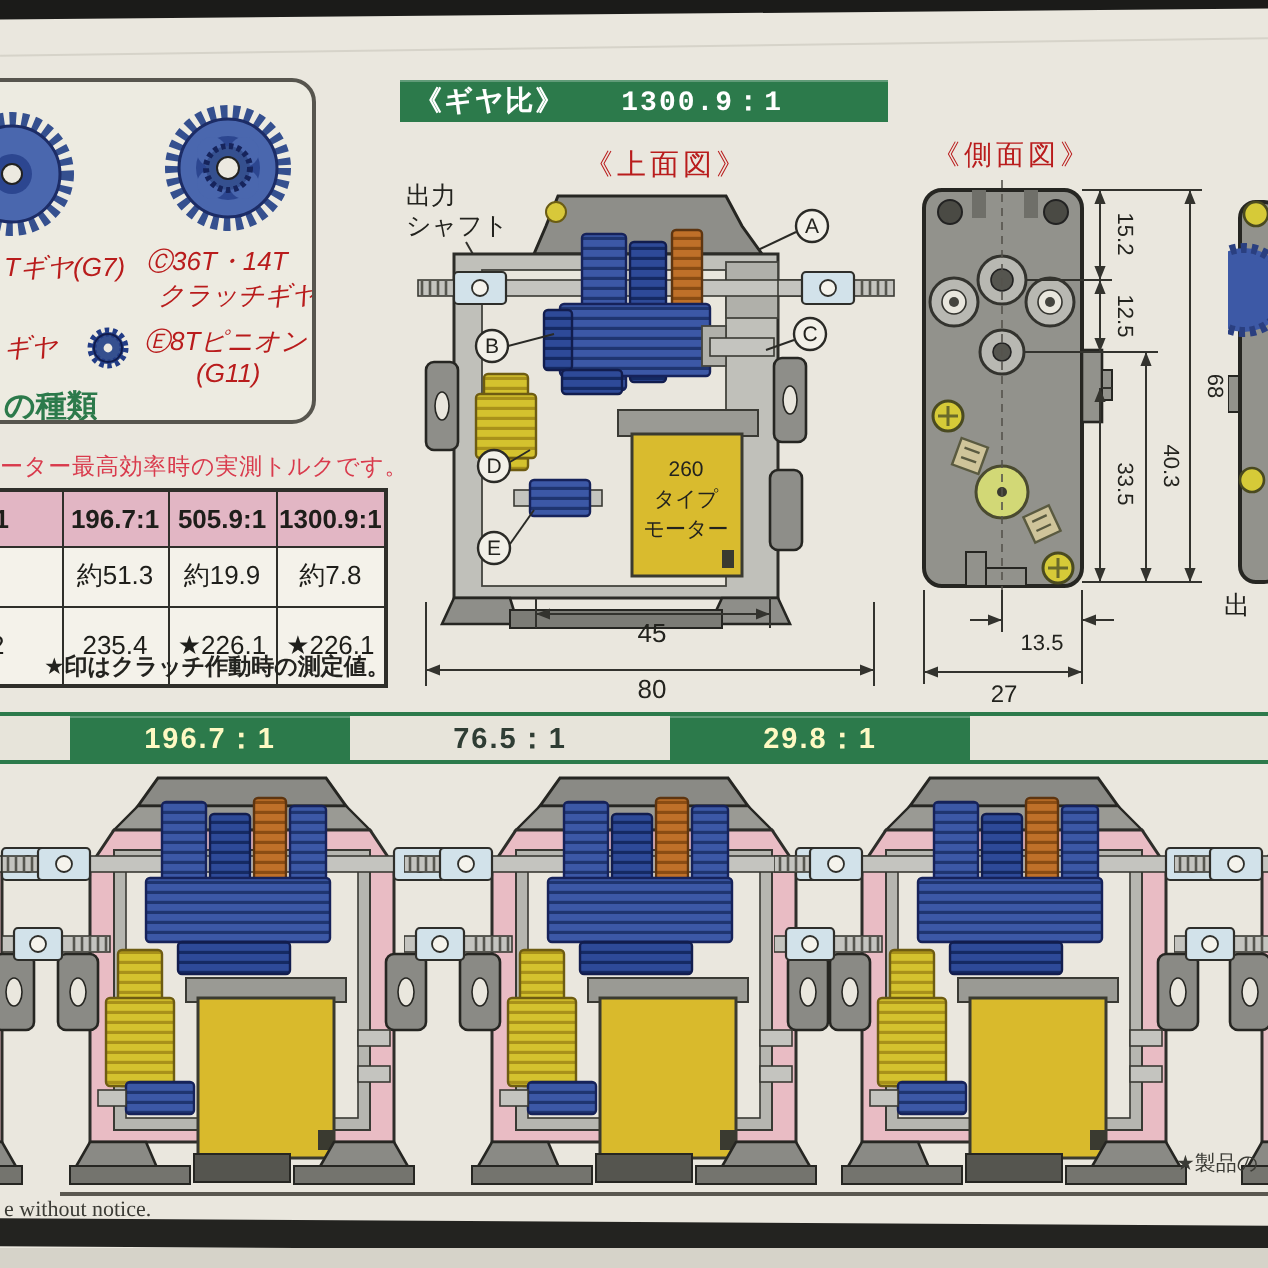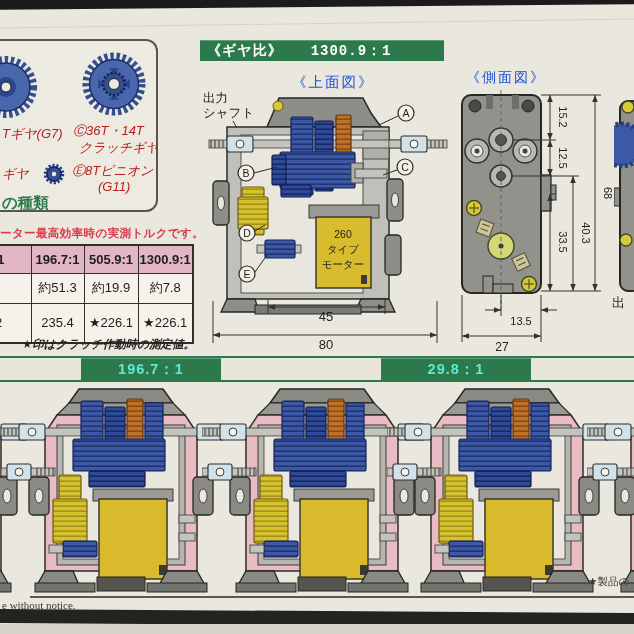--- a/index.html
+++ b/index.html
@@ -21,40 +21,40 @@
   .gear-box .lbl{position:absolute;font-size:13px;color:#b91c1c;white-space:nowrap;font-style:italic;}
   .gear-box .title{position:absolute;font-size:15.5px;font-weight:bold;color:var(--green,#2c7a4b);white-space:nowrap;}
 
   
   .hdr-bar{left:200px;top:40px;width:244px;height:21px;background:var(--green,#2c7a4b);
            display:flex;align-items:center;color:#fff;font-weight:bold;font-size:14px;letter-spacing:1px;
            box-shadow:inset 0 1px 0 rgba(255,255,255,.25);font-family:Liberation Mono, monospace;}
   .hdr-bar .l{margin-left:7px;}
   .hdr-bar .v{margin-left:28px;}
 
-  .diagram-title{font-size:14.5px;color:#1d4ed8;letter-spacing:2px;white-space:nowrap;text-align:center;}
-
-  .red-note{left:0;top:226px;font-size:11.5px;letter-spacing:.4px;color:var(--red,#d93a4c);white-space:nowrap;font-weight:bold;text-align:right;}
+  .diagram-title{font-size:14.5px;color:#b91c1c;letter-spacing:2px;white-space:nowrap;text-align:center;}
+
+  .red-note{left:0;top:226px;font-size:11.5px;letter-spacing:.4px;color:var(--red,#d93a4c);white-space:nowrap;font-weight:normal;text-align:right;}
 
   
   .tq-table{left:-46px;top:244px;border-collapse:collapse;table-layout:fixed;}
   .tq-table td{border:1.5px solid #2f2f2a;text-align:center;vertical-align:middle;
                background:#f4f2ea;font-size:13px;color:#1e1e1a;}
   .tq-table tr.hd td{background:var(--pink-header,#e2b6c4);font-size:13px;font-weight:bold;height:28px;}
   .tq-table tr.r1 td{height:30px;}
   .tq-table tr.r2 td{height:40px;}
   .tq-table{border:2px solid #2f2f2a;}
-  .footnote{left:22px;top:337px;font-size:11.5px;color:#23231f;white-space:nowrap;font-weight:bold;font-style:italic;}
+  .footnote{left:22px;top:326px;font-size:11.5px;color:#23231f;white-space:nowrap;font-weight:bold;}
 
   
   .band{left:0;top:356px;width:634px;height:26px;border-top:2px solid var(--green,#2c7a4b);
         border-bottom:2px solid var(--green,#2c7a4b);background:#e7e4da;}
   .band .seg{position:absolute;top:0;height:22px;display:flex;align-items:center;justify-content:center;
              font-size:14.5px;font-weight:600;letter-spacing:1px;}
-  .band .seg.green{background:var(--green,#2c7a4b);color:#5eead4;box-shadow:inset 0 1px 0 rgba(255,255,255,.25);margin-left:46px;}
+  .band .seg.green{background:var(--green,#2c7a4b);color:#fef9c3;box-shadow:inset 0 1px 0 rgba(255,255,255,.25);}
   .band .seg.cream{color:#2f3d34;}
 
   .right-partial-label{left:612px;top:294px;font-size:13px;color:#1f1f1b;}
   .footer-left{left:2px;top:599px;font-size:11px;color:#3b3b35;font-family:Liberation Serif, serif;}
   .footer-right{left:588px;top:575px;font-size:10.5px;color:#3b3b35;white-space:nowrap;}
 
   svg text{font-family:"Liberation Sans","DejaVu Sans",sans-serif;fill:#23231e;}
   .dimtxt{font-size:11px;}
 </style>
 </head>
@@ -389,20 +389,21 @@
       <td>235.4</td>
       <td>★226.1</td>
       <td>★226.1</td>
     </tr>
   </tbody>
     </table>
   <div class="abs footnote">★印はクラッチ作動時の測定値。</div>
 
   <div class="abs band">
     <div class="seg green" style="left:35px;width:140px">196.7：1</div>
+    <div class="seg cream" style="left:175px;width:160px">76.5：1</div>
     <div class="seg green" style="left:335px;width:150px">29.8：1</div>
   </div>
 
   <svg class="abs" style="left:-195px;top:387px" width="240" height="212" viewBox="0 0 240 212">
       <use href="#gbx"></use>
     </svg>
   <svg class="abs" style="left:1px;top:387px" width="240" height="212" viewBox="0 0 240 212">
       <use href="#gbx"></use>
     </svg>
   <svg class="abs" style="left:202px;top:387px" width="240" height="212" viewBox="0 0 240 212">

